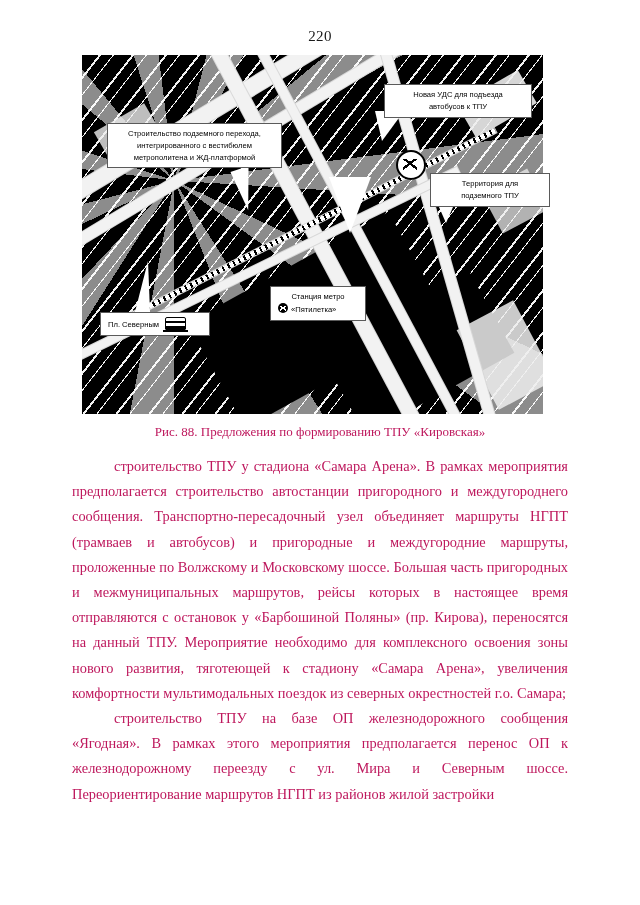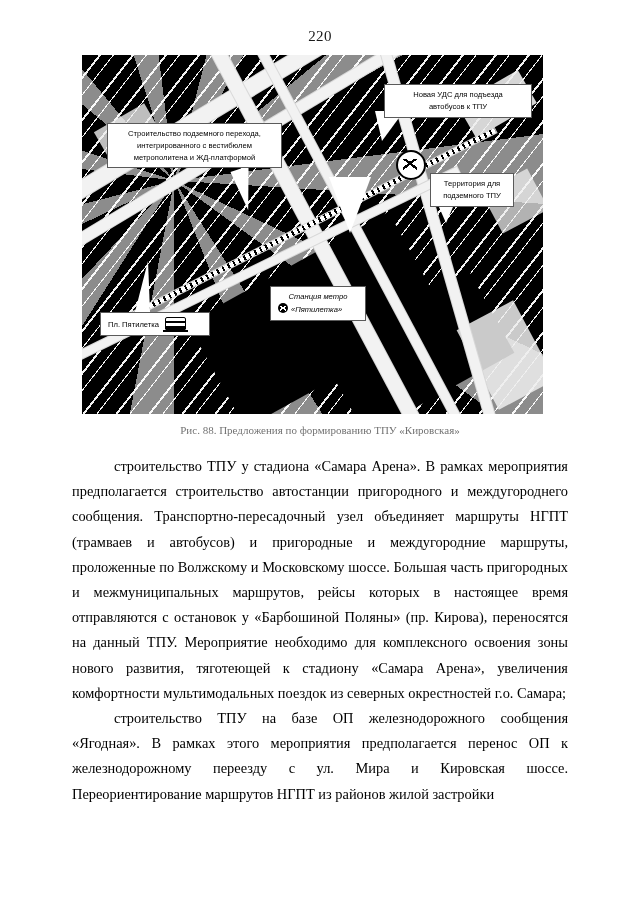--- a/index.html
+++ b/index.html
@@ -162,22 +162,22 @@
     text-align: center;
     padding: 4px 7px;
     box-sizing: border-box;
     z-index: 6;
     white-space: nowrap;
   }
   .callout .ln { display: block; }
 
   #co-uds   { left: 302px; top: 29px;  width: 148px; }
   #co-perehod { left: 25px;  top: 68px;  width: 175px; text-align: center; }
-  #co-terr  { left: 348px; top: 118px; width: 84px; }
-  #co-metro { left: 188px; top: 231px; width: 96px; text-align: left; font-style: italic; }
+  #co-terr  { left: 348px; top: 118px; width: 120px; }
+  #co-metro { left: 188px; top: 231px; width: 96px; text-align: left; }
   #co-plosh { left: 18px;  top: 257px; width: 110px; text-align: left; }
 
   
   .leader {
     position: absolute;
     width: 0; height: 0;
     z-index: 5;
   }
   #ld-uds {
     left: 293px; top: 56px;
@@ -260,36 +260,36 @@
     background: #000;
   }
 
   
   .fig-caption {
     position: absolute;
     left: 0; top: 424px;
     width: 640px;
     text-align: center;
     font-family: "Liberation Serif", serif;
-    font-size: 11px;
-    color: #737373;
+    font-size: 13px;
+    color: #be185d;
   }
 
   
   .body-text {
     position: absolute;
     left: 72px;
     top: 454px;
     width: 496px;
     font-family: "Liberation Serif", serif;
     font-size: 14.4px;
     line-height: 25.2px;
     text-align: justify;
     text-justify: inter-word;
-    color: #000000;
+    color: #be185d;
   }
   .body-text p {
     margin: 0;
     text-indent: 42px;
   }
 </style>
 </head>
 <body>
 
 <div class="page-number">220</div>
@@ -340,23 +340,23 @@
     <span class="ln">Территория для</span>
     <span class="ln">подземного ТПУ</span>
   </div>
 
   <div class="callout" id="co-metro">
     <span class="ln" style="text-align:center;display:block;">Станция метро</span>
     <span class="ln"><span class="metro-logo"></span><span>«Пятилетка»</span></span>
   </div>
 
   <div class="callout" id="co-plosh">
-    <span class="ln"><span>Пл. Пятилетка</span><span class="tram-icon"></span></span>
+    <span class="ln"><span>Пл. Северным</span><span class="tram-icon"></span></span>
   </div>
 
 </div>
 
 <div class="fig-caption">Рис. 88. Предложения по формированию ТПУ «Кировская»</div>
 
 <div class="body-text">
   <p>строительство ТПУ у стадиона «Самара Арена». В рамках мероприятия предполагается строительство автостанции пригородного и междугороднего сообщения. Транспортно-пересадочный узел объединяет маршруты НГПТ (трамваев и автобусов) и пригородные и междугородние маршруты, проложенные по Волжскому и Московскому шоссе. Большая часть пригородных и межмуниципальных маршрутов, рейсы которых в настоящее время отправляются с остановок у «Барбошиной Поляны» (пр. Кирова), переносятся на данный ТПУ. Мероприятие необходимо для комплексного освоения зоны нового развития, тяготеющей к стадиону «Самара Арена», увеличения комфортности мультимодальных поездок из северных окрестностей г.о. Самара;</p>
-  <p>строительство ТПУ на базе ОП железнодорожного сообщения «Ягодная». В рамках этого мероприятия предполагается перенос ОП к железнодорожному переезду с ул. Мира и Кировская шоссе. Переориентирование маршрутов НГПТ из районов жилой застройки</p>
+  <p>строительство ТПУ на базе ОП железнодорожного сообщения «Ягодная». В рамках этого мероприятия предполагается перенос ОП к железнодорожному переезду с ул. Мира и Северным шоссе. Переориентирование маршрутов НГПТ из районов жилой застройки</p>
 </div>
 
 </body></html>

